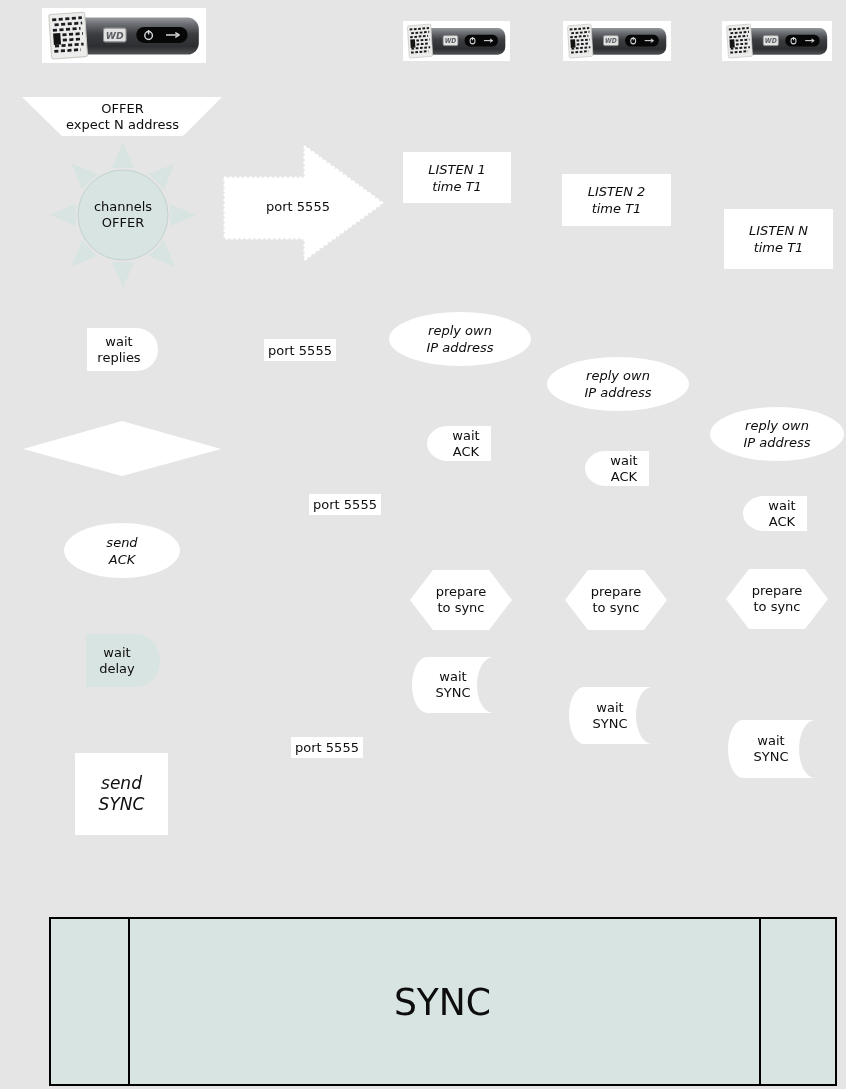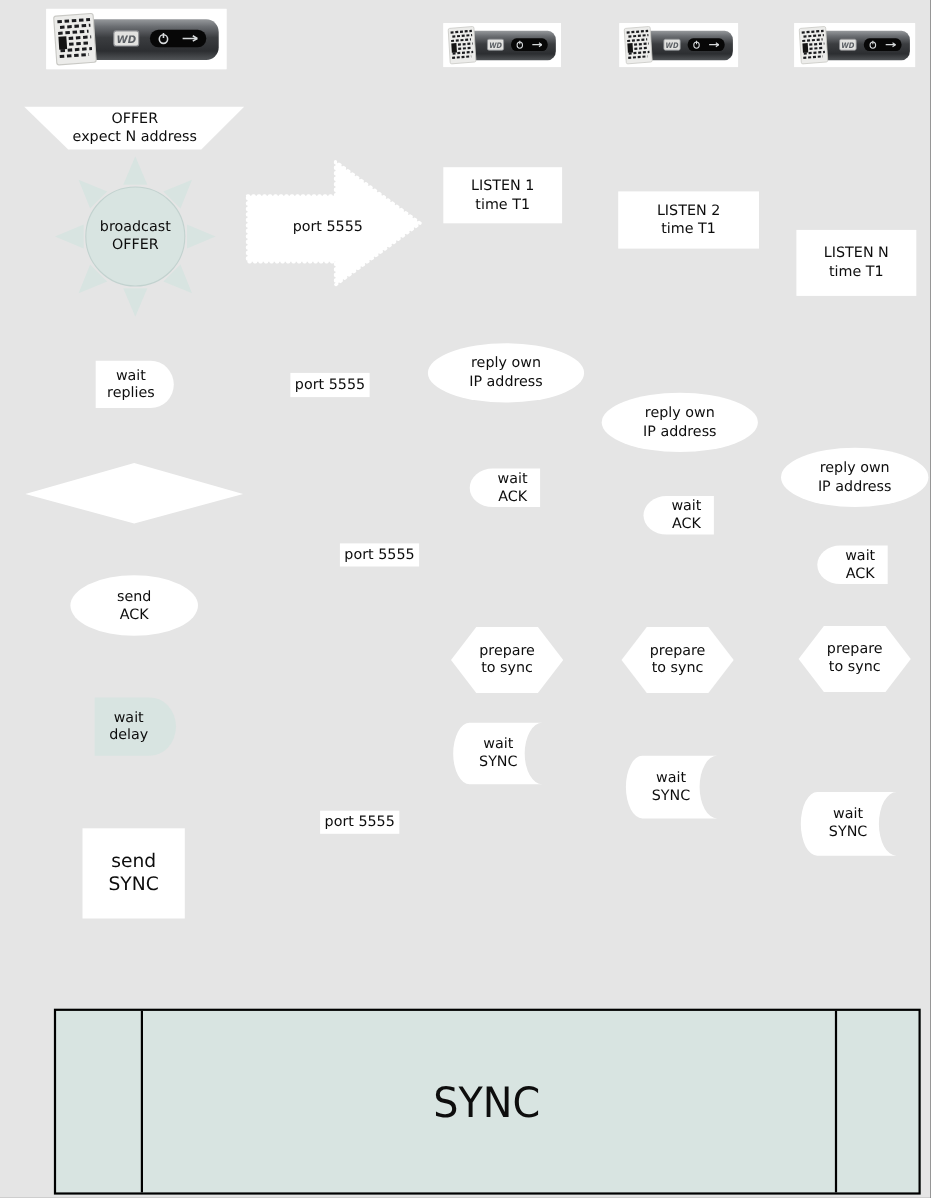--- a/index.html
+++ b/index.html
@@ -1,21 +1,21 @@
 <!DOCTYPE html>
 <html><head>
 <meta charset="utf-8">
 <style>
   html,body{margin:0;padding:0;background:#000;}
   #stage{position:relative;width:846px;height:1089px;background:#e5e5e5;overflow:hidden;
          font-family:"DejaVu Sans","Liberation Sans",sans-serif;color:#0d0d0d;padding-left:37px;}
   .lbl{position:absolute;display:flex;flex-direction:column;align-items:center;justify-content:center;
        text-align:center;font-size:13px;line-height:16px;color:#0d0d0d;pointer-events:none;}
   .whitebox{position:absolute;background:#fff;display:flex;flex-direction:column;align-items:center;
-            justify-content:center;text-align:center;font-size:13px;line-height:17px;color:#0d0d0d;}
+            justify-content:center;text-align:center;font-size:13px;line-height:17px;color:#0d0d0d;font-style:italic;}
   .ellipse{border-radius:50%;}
   .portlabel{position:absolute;background:#fff;color:#0d0d0d;font-size:13px;display:flex;
              align-items:center;justify-content:center;}
   .devicecard{position:absolute;background:#fff;}
   .devicecard svg{display:block;width:100%;height:100%;}
   svg.shape{position:absolute;display:block;overflow:visible;}
   #syncbar{position:absolute;left:49px;top:917px;width:788px;height:169px;background:#d8e4e1;
            border:2px solid #000;box-sizing:border-box;}
   .syncdiv{position:absolute;top:0;width:2px;height:100%;background:#000;}
   #syncbar-label{position:absolute;left:127px;top:917px;width:631px;height:169px;display:flex;
@@ -107,36 +107,36 @@
       <polygon points="73,0 62,26 84,26" transform="rotate(90 73 73)"></polygon>
       <polygon points="73,0 62,26 84,26" transform="rotate(135 73 73)"></polygon>
       <polygon points="73,0 62,26 84,26" transform="rotate(180 73 73)"></polygon>
       <polygon points="73,0 62,26 84,26" transform="rotate(225 73 73)"></polygon>
       <polygon points="73,0 62,26 84,26" transform="rotate(270 73 73)"></polygon>
       <polygon points="73,0 62,26 84,26" transform="rotate(315 73 73)"></polygon>
     </g>
     <circle cx="73" cy="73" r="45" fill="#d8e4e1" stroke="#c2d2cf" stroke-width="1"></circle>
   </svg>
   <div class="lbl" style="left:73px;top:192px;width:100px;height:46px">
-    <span>broadcast</span>
+    <span>channels</span>
     <span>OFFER</span>
   </div>
 
   <svg class="shape" style="left:225px;top:145px" width="162" height="118">
     <polygon points="0,33 80,33 80,2 157,58 80,114 80,93 0,93" fill="#ffffff" stroke="#ffffff" stroke-width="3" stroke-dasharray="1 4" stroke-linecap="round" stroke-linejoin="round"></polygon>
   </svg>
   <div class="lbl" style="left:238px;top:195px;width:120px;height:24px">
     <span>port 5555</span>
   </div>
 
   <div class="whitebox" style="left:403px;top:152px;width:108px;height:51px">
     <span>LISTEN 1</span>
     <span>time T1</span>
   </div>
-  <div class="whitebox" style="left:562px;top:174px;width:128px;height:52px">
+  <div class="whitebox" style="left:562px;top:174px;width:109px;height:52px">
     <span>LISTEN 2</span>
     <span>time T1</span>
   </div>
   <div class="whitebox" style="left:724px;top:209px;width:109px;height:60px">
     <span>LISTEN N</span>
     <span>time T1</span>
   </div>
 
   <svg class="shape" style="left:87px;top:328px" width="71" height="43">
     <path d="M0,0 H50 A21,21.5 0 0 1 50,43 H0 Z" fill="#ffffff"></path>

